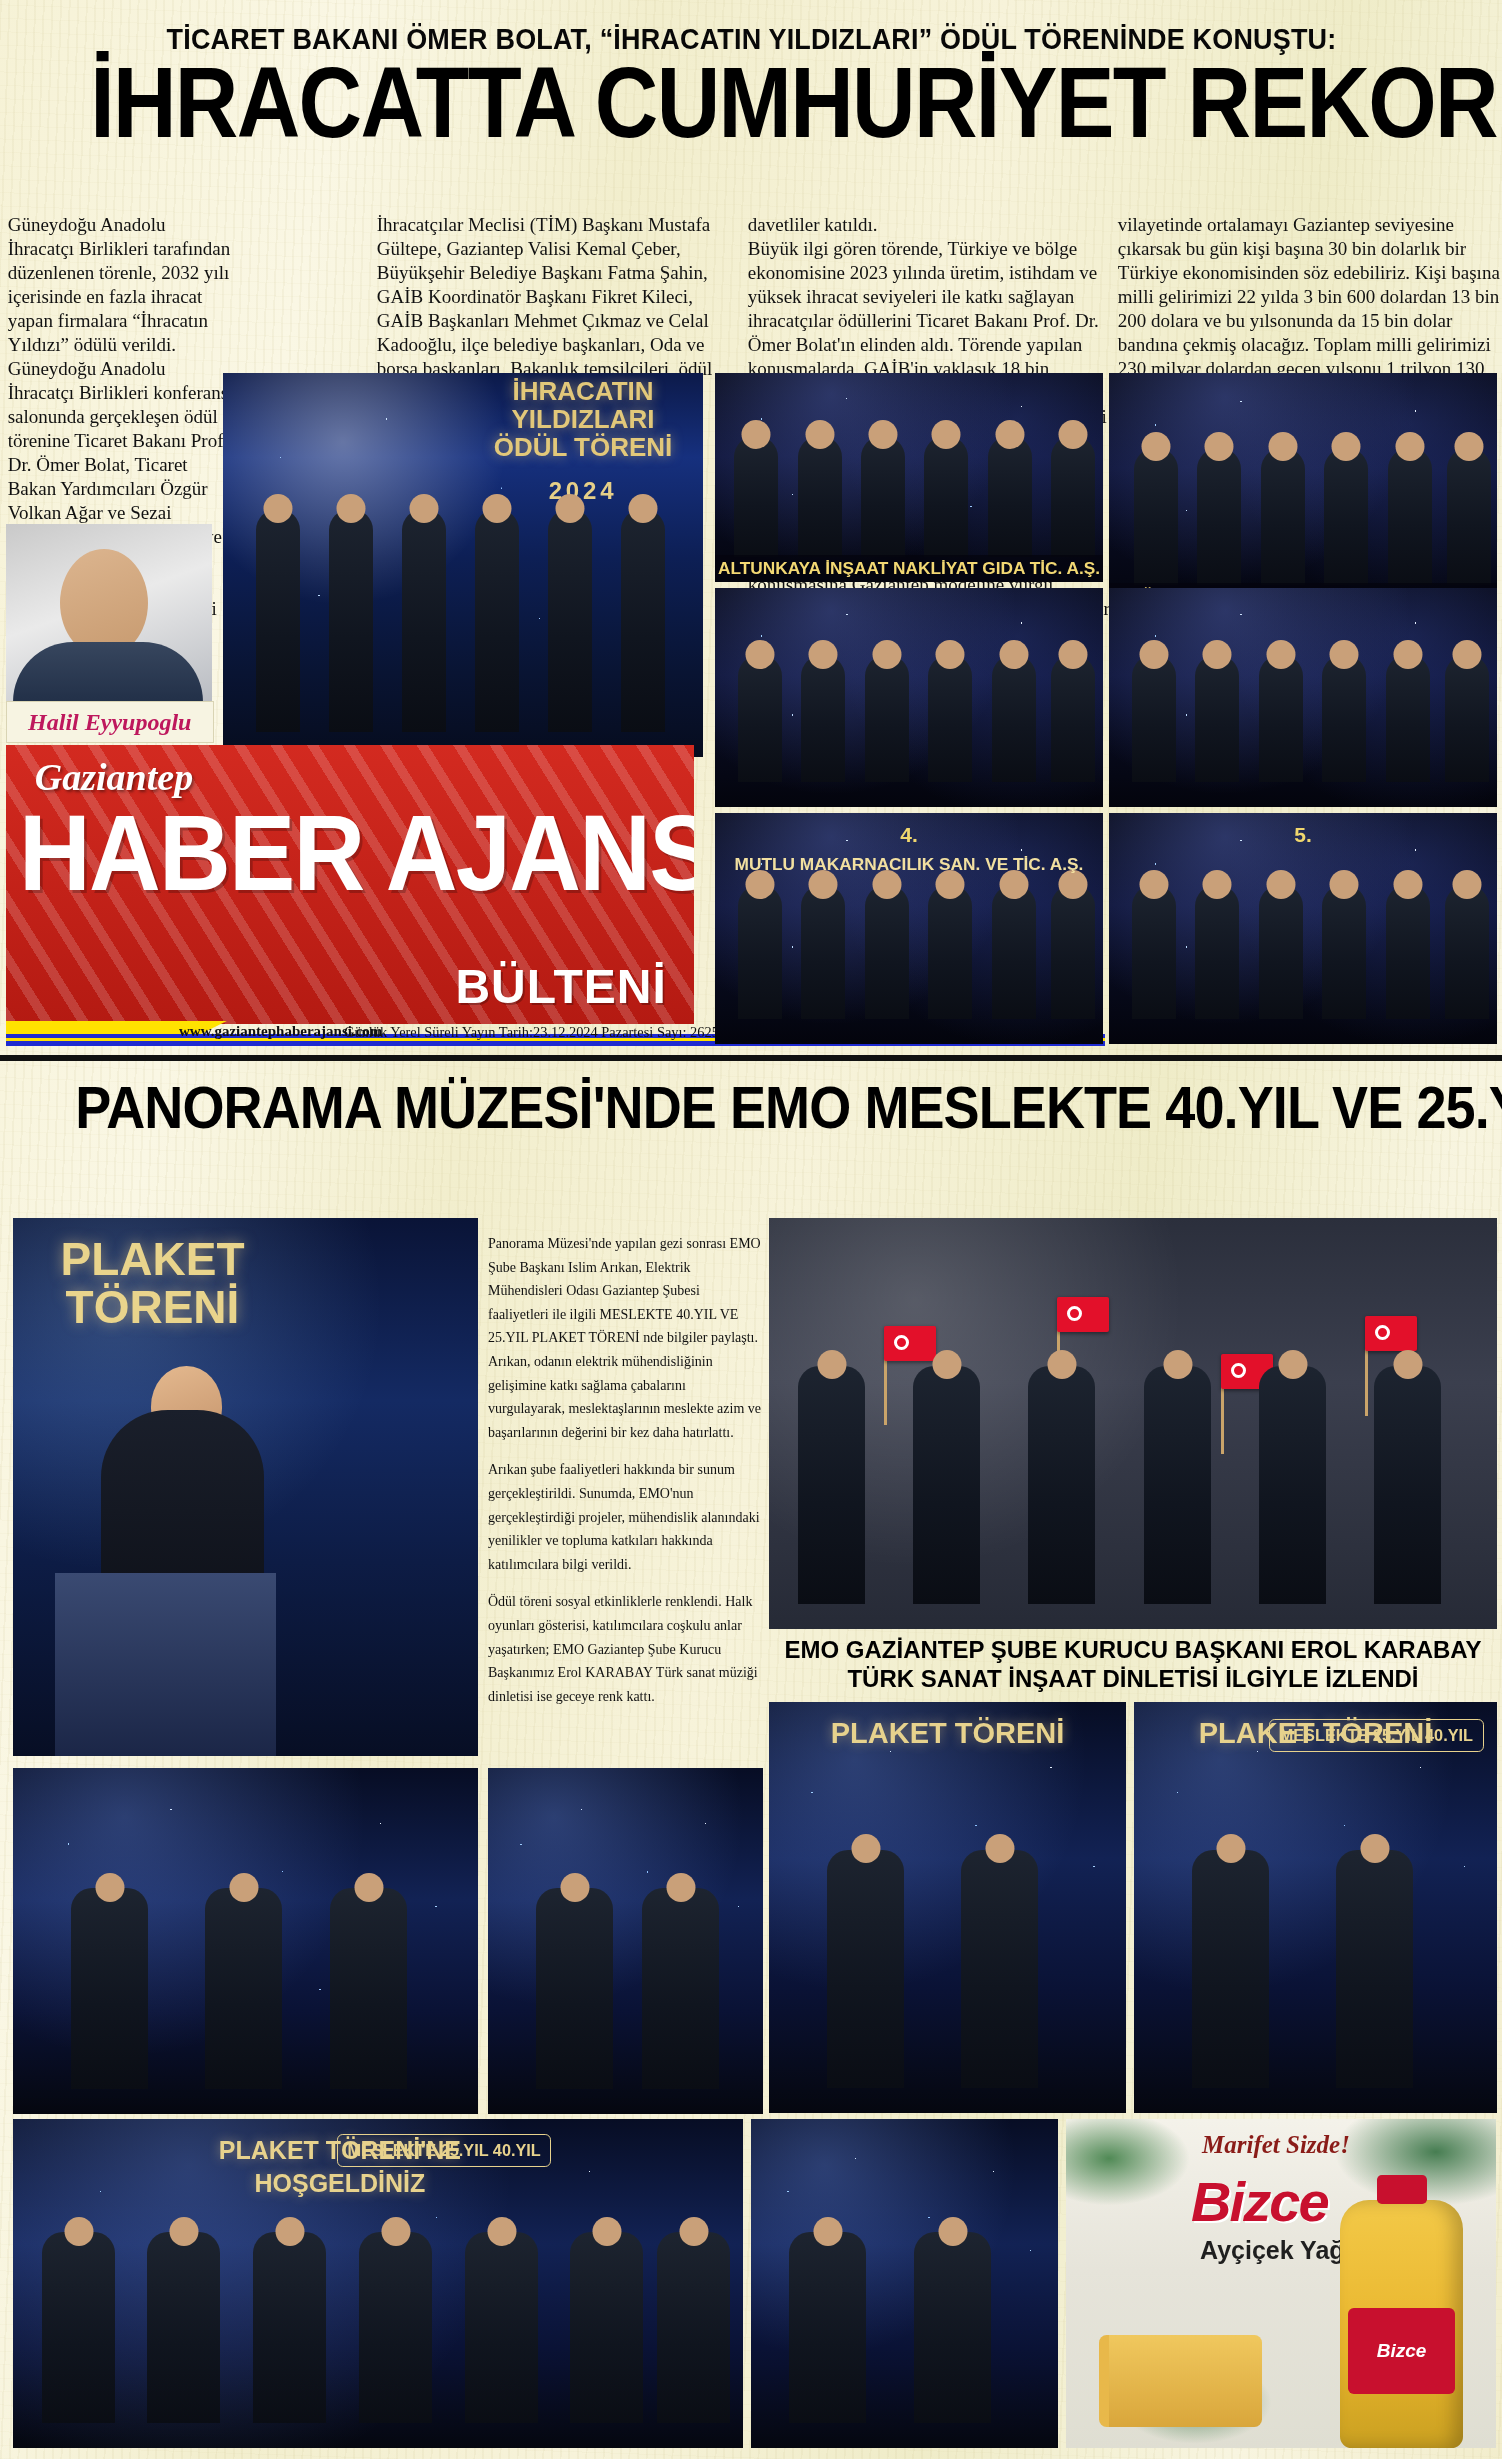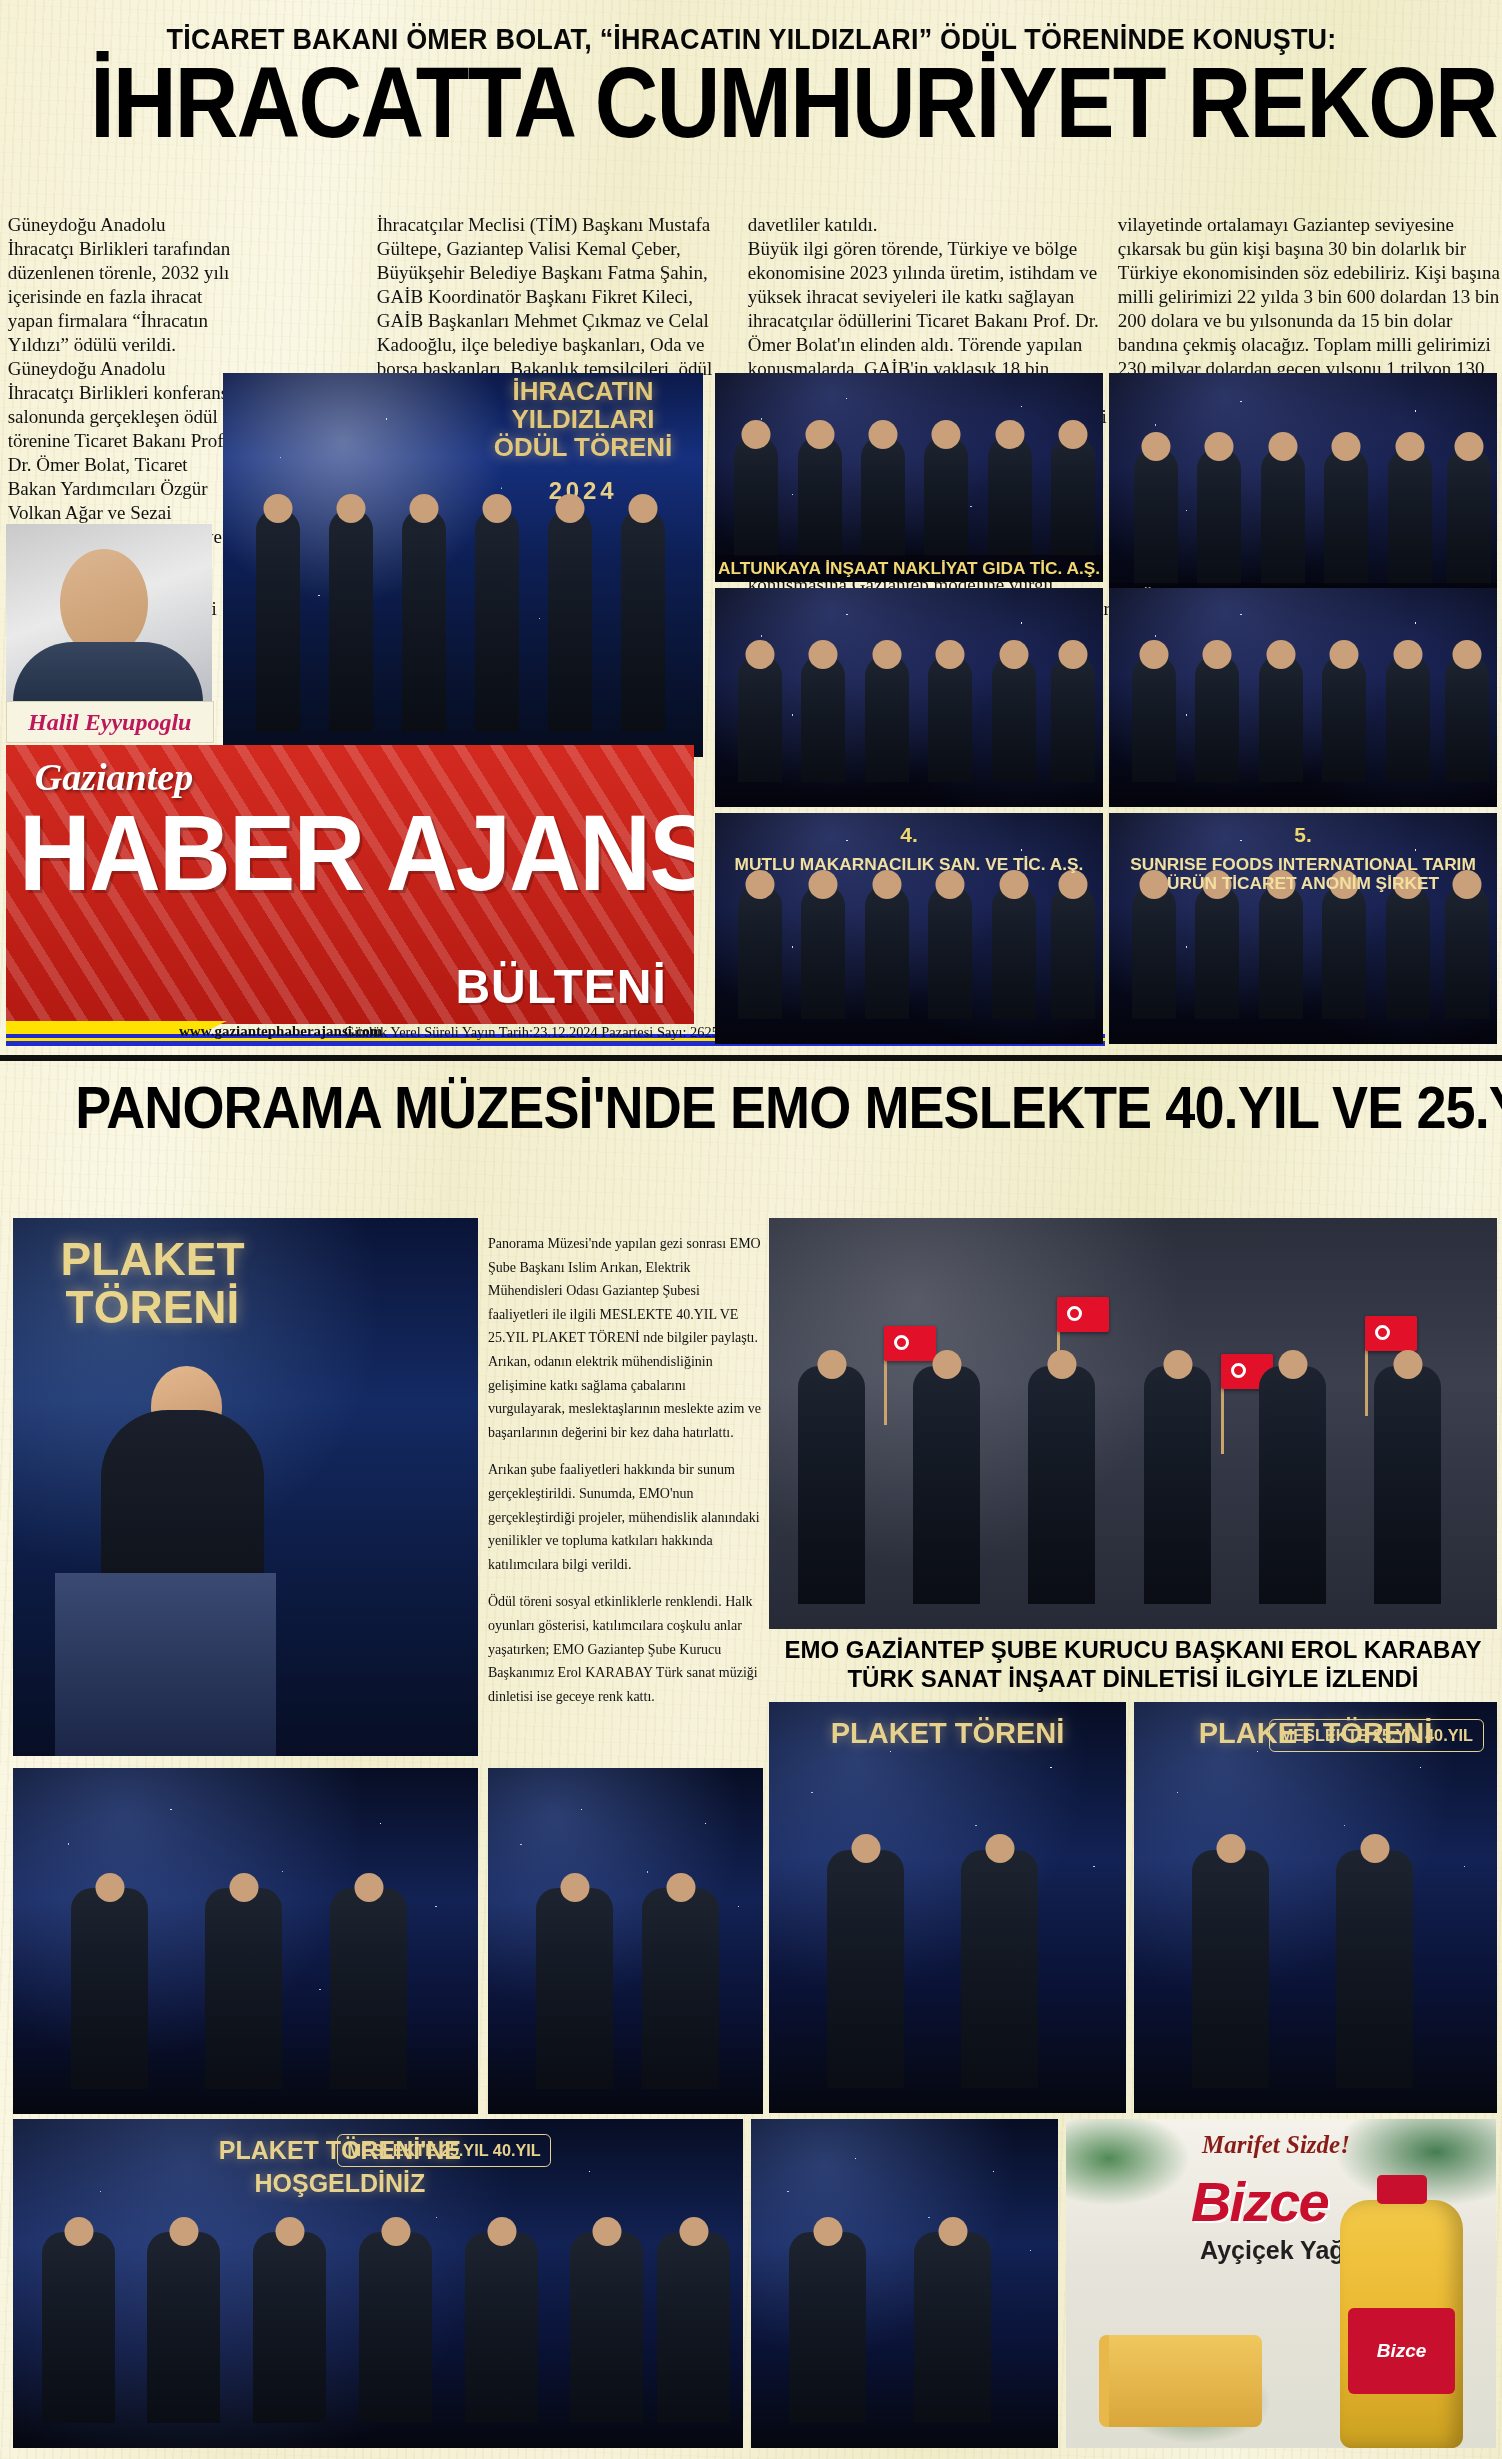--- a/index.html
+++ b/index.html
@@ -436,21 +436,20 @@
     <div class="stars"></div>
     <div class="num" style="top:9.6px;">5.</div>
     <div class="row-people">
       <div class="pr" style="left:23px;"></div>
         <div class="pr" style="left:86px;"></div>
       <div class="pr" style="left:150px;"></div>
         <div class="pr" style="left:213px;"></div>
       <div class="pr" style="left:277px;"></div>
         <div class="pr" style="left:336px;"></div>
     </div>
-    <div class="cap" style="font-size:17.3px;top:38px;bottom:auto;background:transparent;color:#f2e0a0;">SUNRISE FOODS INTERNATIONAL TARIM ÜRÜN TİCARET ANONİM ŞİRKET</div>
   </div>
 
   <div class="divider" id="div-1"></div>
   <div class="headline-2">PANORAMA MÜZESİ'NDE EMO MESLEKTE 40.YIL VE 25.YIL PLAKET TÖRENİ</div>
 
   <div class="ph" id="photo-speaker">
     <div class="ev-title">PLAKET TÖRENİ</div>
     <div class="spk-head"></div>
     <div class="spk-body"></div>
     <div class="podium"></div>

